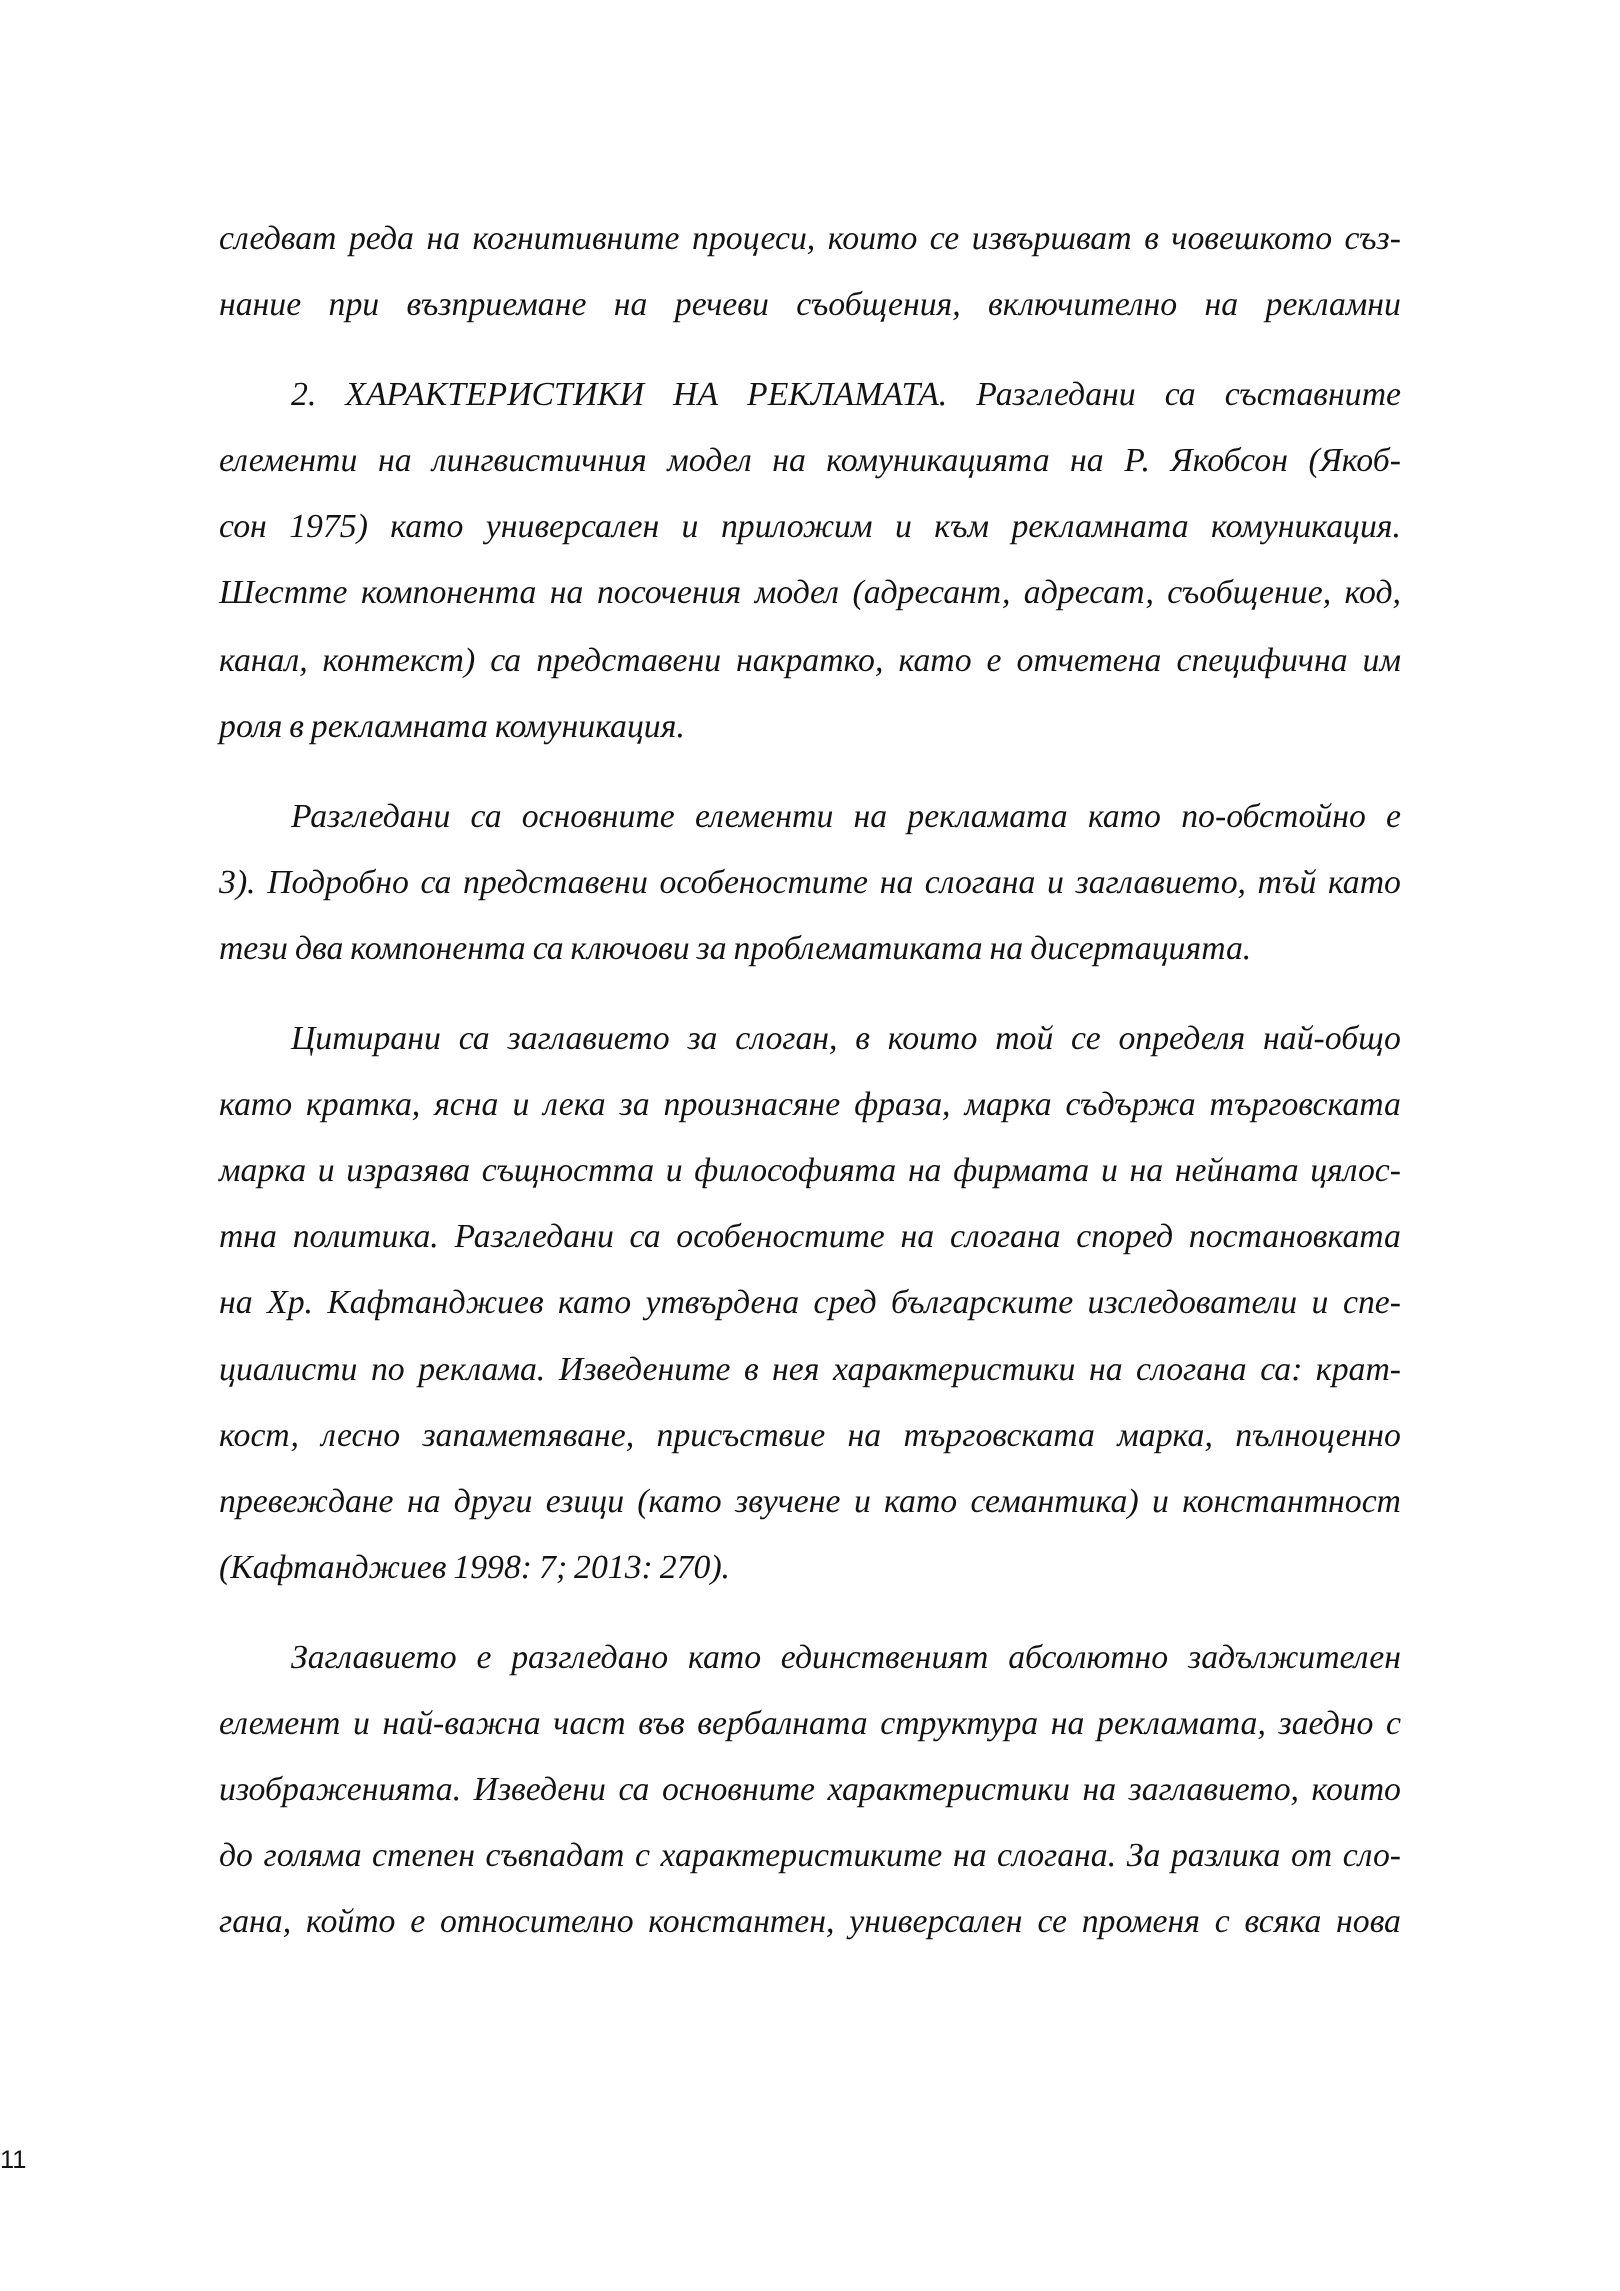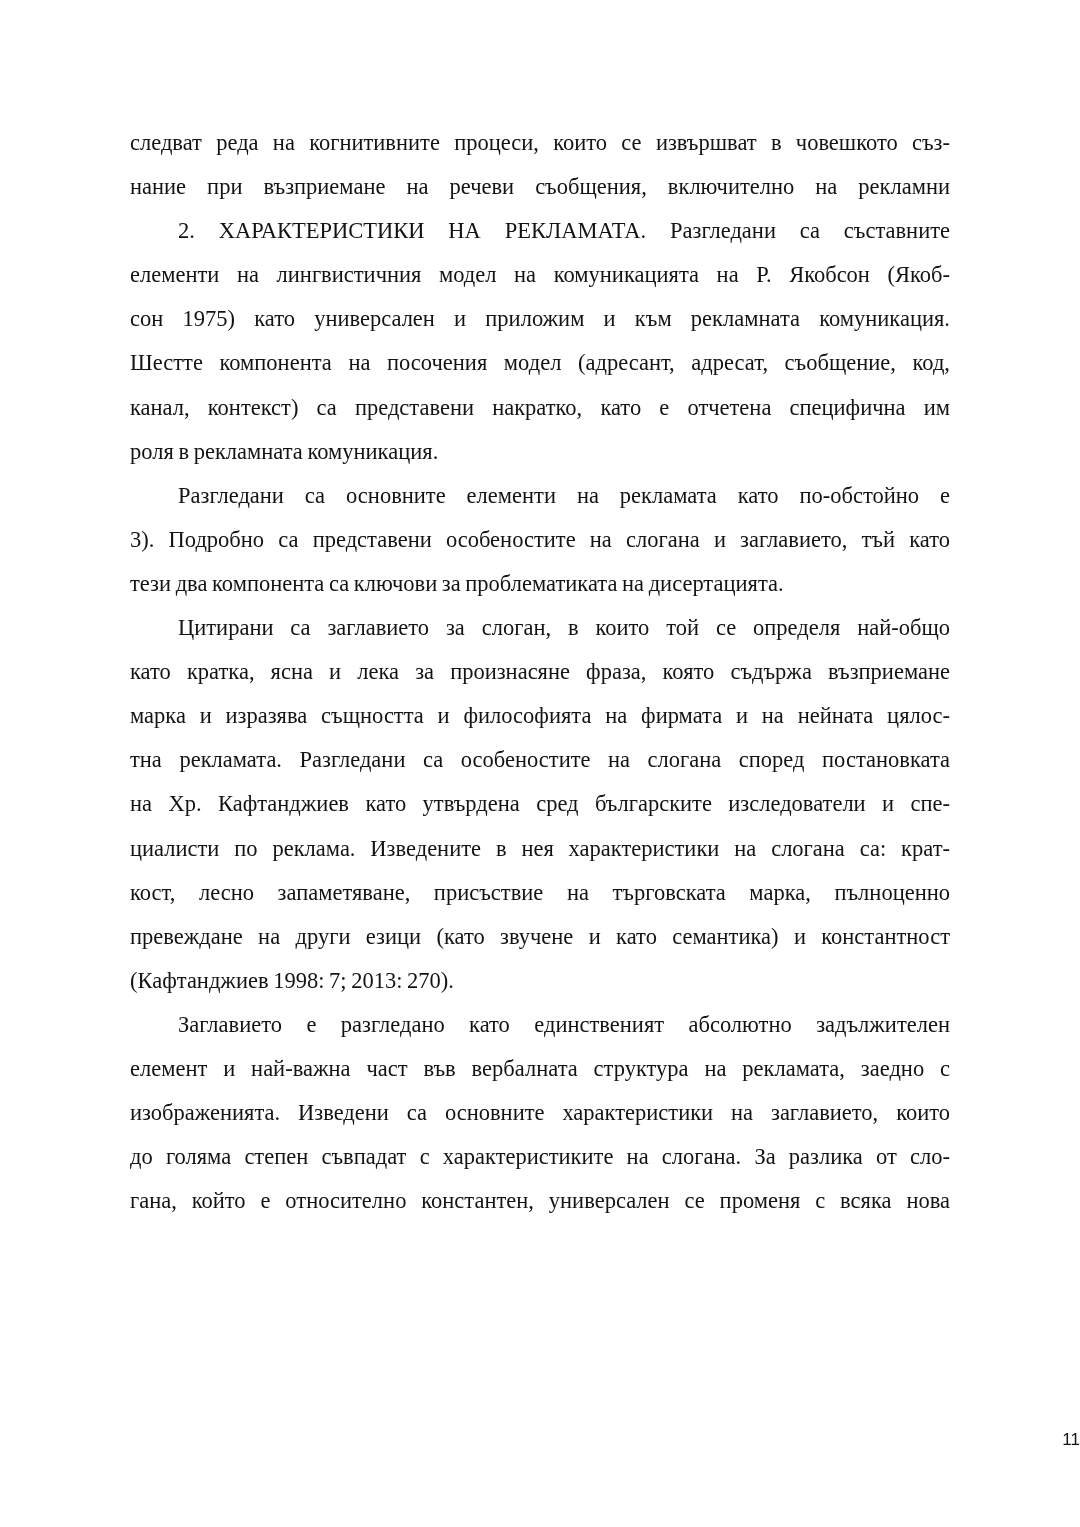--- a/index.html
+++ b/index.html
@@ -19,38 +19,39 @@
     left: 130px;
     top: 121px;
     width: 820px;
     font-family: "Liberation Serif", "DejaVu Serif", serif;
     font-size: 22.5px;
     line-height: 44.1px;
     color: #131313;
     word-spacing: -1px;
   }
   .paragraph {
-    margin: 0;
+    margin: 16px;
+    font-style: italic;
   }
   .line {
     text-align: justify;
     text-align-last: justify;
   }
   .line.flush {
     text-align-last: left;
   }
   .line.indent {
     text-indent: 48px;
   }
   .page-number {
     position: absolute;
     top: 1430px;
     left: 0;
     right: 0;
-    text-align: right;
+    text-align: left;
     font-family: "Liberation Sans", "DejaVu Sans", sans-serif;
     font-size: 17px;
     color: #131313;
   }
 </style>
 </head>
 <body>
 
 <div class="page">
   <div class="text-block">
@@ -66,23 +67,23 @@
         <div class="line">канал, контекст) са представени накратко, като е отчетена специфична им</div>
         <div class="line flush">роля в рекламната комуникация.</div>
       </div>
       <div class="paragraph">
         <div class="line indent">Разгледани са основните елементи на рекламата като по-обстойно е</div>
         <div class="line">3). Подробно са представени особеностите на слогана и заглавието, тъй като</div>
         <div class="line flush">тези два компонента са ключови за проблематиката на дисертацията.</div>
       </div>
       <div class="paragraph">
         <div class="line indent">Цитирани са заглавието за слоган, в които той се определя най-общо</div>
-        <div class="line">като кратка, ясна и лека за произнасяне фраза, която съдържа възприемане</div>
+        <div class="line">като кратка, ясна и лека за произнасяне фраза, марка съдържа търговската</div>
         <div class="line">марка и изразява същността и философията на фирмата и на нейната цялос-</div>
-        <div class="line">тна рекламата. Разгледани са особеностите на слогана според постановката</div>
+        <div class="line">тна политика. Разгледани са особеностите на слогана според постановката</div>
         <div class="line">на Хр. Кафтанджиев като утвърдена сред българските изследователи и спе-</div>
         <div class="line">циалисти по реклама. Изведените в нея характеристики на слогана са: крат-</div>
         <div class="line">кост, лесно запаметяване, присъствие на търговската марка, пълноценно</div>
         <div class="line">превеждане на други езици (като звучене и като семантика) и константност</div>
         <div class="line flush">(Кафтанджиев 1998: 7; 2013: 270).</div>
       </div>
       <div class="paragraph">
         <div class="line indent">Заглавието е разгледано като единственият абсолютно задължителен</div>
         <div class="line">елемент и най-важна част във вербалната структура на рекламата, заедно с</div>
         <div class="line">изображенията. Изведени са основните характеристики на заглавието, които</div>

